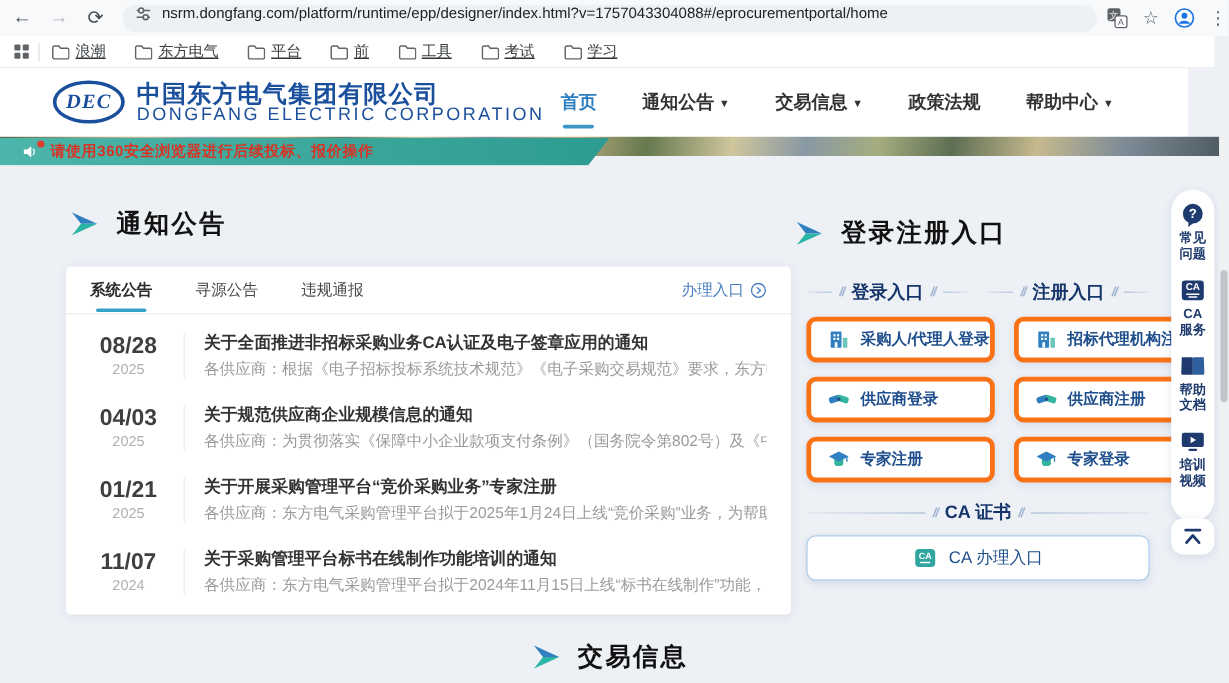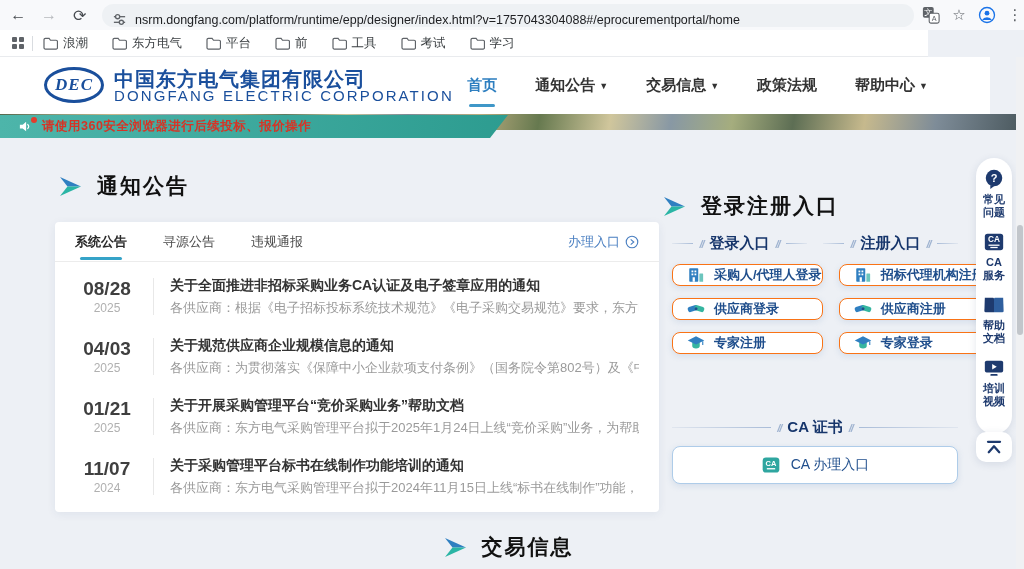--- a/index.html
+++ b/index.html
@@ -4,26 +4,26 @@
 <style>
   * { margin:0; padding:0; box-sizing:border-box; }
   html,body { width:1024px; height:569px; overflow:hidden; }
   body { font-family:"Liberation Sans","DejaVu Sans",sans-serif; background:#edf0f5; }
   .screen { position:relative; width:1024px; height:569px; overflow:hidden; background:#edf0f5; }
 
   
   .toolbar { position:absolute; top:0; left:0; width:1024px; height:30px; background:#f8f9fb; display:flex; align-items:center; }
   .nav-btn { width:26px; height:26px; display:flex; align-items:center; justify-content:center; color:#474b50; font-size:16px; margin-left:6px; }
   .nav-btn.disabled { color:#b6b9bd; }
-  .omnibox { height:23px; flex:0 0 812px; margin-left:10px; background:#eef1f4; border-radius:12px; display:flex; align-items:flex-end; padding:0 10px; }
+  .omnibox { height:23px; flex:0 0 812px; margin-left:10px; background:#eef1f4; border-radius:12px; display:flex; align-items:flex-start; padding:0 10px; }
   .omnibox .url { font-size:12.5px; color:#202124; white-space:nowrap; overflow:hidden; margin-left:8px; }
   .tb-right { display:flex; align-items:center; margin-left:8px; gap:10px; }
   .tb-ic { width:18px; height:18px; display:flex; align-items:center; justify-content:center; color:#5f6368; font-size:15px; }
 
-  .bookmarks { position:absolute; top:30px; left:0; width:928px; height:27px; background:#ffffff; border-bottom:1px solid #e9ebee; display:flex; align-items:center; }
+  .bookmarks { position:absolute; top:30px; left:0; width:1012px; height:27px; background:#ffffff; border-bottom:1px solid #e9ebee; display:flex; align-items:center;text-decoration:underline; }
   .bm-sep { width:1px; height:15px; background:#d9dce0; margin:0 10px 0 6px; }
   .bm-item { display:flex; align-items:center; gap:5px; margin-right:24px; font-size:12.5px; color:#3c4043; }
   .bm-item svg { display:block; }
 
   
   .site-header { position:absolute; top:57px; left:0; width:990px; height:57px; background:#ffffff; }
   .logo-wrap { position:absolute; left:44px; top:10px; display:flex; align-items:center; gap:10px; }
   .logo-oval { width:60px; height:36px; border:3px solid #1a4f9c; border-radius:50%; display:flex; align-items:center; justify-content:center;
                color:#1a4f9c; font-family:"Liberation Serif","DejaVu Serif",serif; font-style:italic; font-weight:bold; font-size:17px; letter-spacing:1px; }
   .company .cn { color:#1a4f9c; font-size:20px; font-weight:bold; letter-spacing:1px; line-height:22px; }
@@ -65,21 +65,21 @@
   .n-title { font-size:14px; font-weight:bold; color:#333; line-height:19px; white-space:nowrap; overflow:hidden; text-overflow:ellipsis; }
   .n-desc { font-size:13px; color:#9a9a9a; line-height:18px; margin-top:4px; white-space:nowrap; overflow:hidden; }
 
   
   .lr-headers { position:absolute; left:672px; top:234px; width:286px; display:flex; gap:16px; }
   .lr-head { flex:1; display:flex; align-items:center; justify-content:center; gap:6px; color:#16356b; font-weight:bold; font-size:15px; }
   .lr-head .line { flex:1; height:1px; background:linear-gradient(90deg,rgba(150,170,200,.15),#a9bcd8); }
   .lr-head .line.r { background:linear-gradient(90deg,#a9bcd8,rgba(150,170,200,.15)); }
   .lr-head .sl { color:#9fb3d0; font-size:11px; font-style:italic; letter-spacing:-1px; }
   .btn-grid { position:absolute; left:672px; top:264px; width:286px; display:grid; grid-template-columns:1fr 1fr; column-gap:16px; row-gap:12px; }
-  .entry-btn { height:22px; background:#fff; border:1px solid #f97316; border-radius:8px; box-shadow:0 2px 6px rgba(100,140,190,.18);
+  .entry-btn { height:38px; background:#fff; border:4px solid #f97316; border-radius:8px; box-shadow:0 2px 6px rgba(100,140,190,.18);
      display:flex; align-items:center; justify-content:flex-start; padding-left:14px; gap:9px; font-size:13px; font-weight:bold; color:#1f4e8c; white-space:nowrap; }
   .ca-header { position:absolute; left:672px; top:418px; width:286px; }
   .ca-btn { position:absolute; left:672px; top:446px; width:286px; height:38px; background:#fff; border:1px solid #aecce9; border-radius:8px;
      box-shadow:0 2px 6px rgba(100,140,190,.18); display:flex; align-items:center; justify-content:center; gap:10px; font-size:14px; color:#1f4e8c; }
 
   
   .float-bar { position:absolute; left:976px; top:158px; width:36px; background:#fff; border-radius:18px; box-shadow:0 2px 8px rgba(30,58,110,.12); padding:10px 0 6px 0; z-index:4; }
   .fb-item { display:flex; flex-direction:column; align-items:center; margin-bottom:12px; }
   .fb-item .lbl { margin-top:3px; width:24px; font-size:11px; line-height:13px; color:#1e3a6e; text-align:center; word-break:break-all; font-weight:bold; }
   .to-top { position:absolute; left:976px; top:432px; width:36px; height:30px; background:#fff; border-radius:10px; box-shadow:0 2px 8px rgba(30,58,110,.12);
@@ -270,41 +270,41 @@
         </div>
       </div>
 
       <div class="n-item">
         <div class="n-date">
           <div class="d">01/21</div>
           <div class="y">2025</div>
         </div>
         <div class="n-div"></div>
         <div class="n-body">
-          <div class="n-title">关于开展采购管理平台“竞价采购业务”帮助文档</div>
+          <div class="n-title">关于开展采购管理平台“竞价采购业务”专家注册</div>
           <div class="n-desc">各供应商：东方电气采购管理平台拟于2025年1月24日上线“竞价采购”业务，为帮助各供…</div>
         </div>
       </div>
 
       <div class="n-item">
         <div class="n-date">
           <div class="d">11/07</div>
           <div class="y">2024</div>
         </div>
         <div class="n-div"></div>
         <div class="n-body">
           <div class="n-title">关于采购管理平台标书在线制作功能培训的通知</div>
           <div class="n-desc">各供应商：东方电气采购管理平台拟于2024年11月15日上线“标书在线制作”功能，为帮…</div>
         </div>
       </div>
 
     </div>
   </div>
 
-  <div class="sec-title" style="left:662px; top:192px;">
+  <div class="sec-title" style="left:662px; top:180px;">
     <svg width="25" height="21" viewBox="0 0 25 21">
       <path d="M2 1 L23 10.5 L9.5 10.5 Z" fill="#2f7fc1"></path>
       <path d="M2 20 L23 10.5 L9.5 10.5 Z" fill="#2ab5a5"></path>
     </svg>
     <span class="txt">登录注册入口</span>
   </div>
 
   <div class="lr-headers">
     <div class="lr-head">
       <span class="line"></span>

